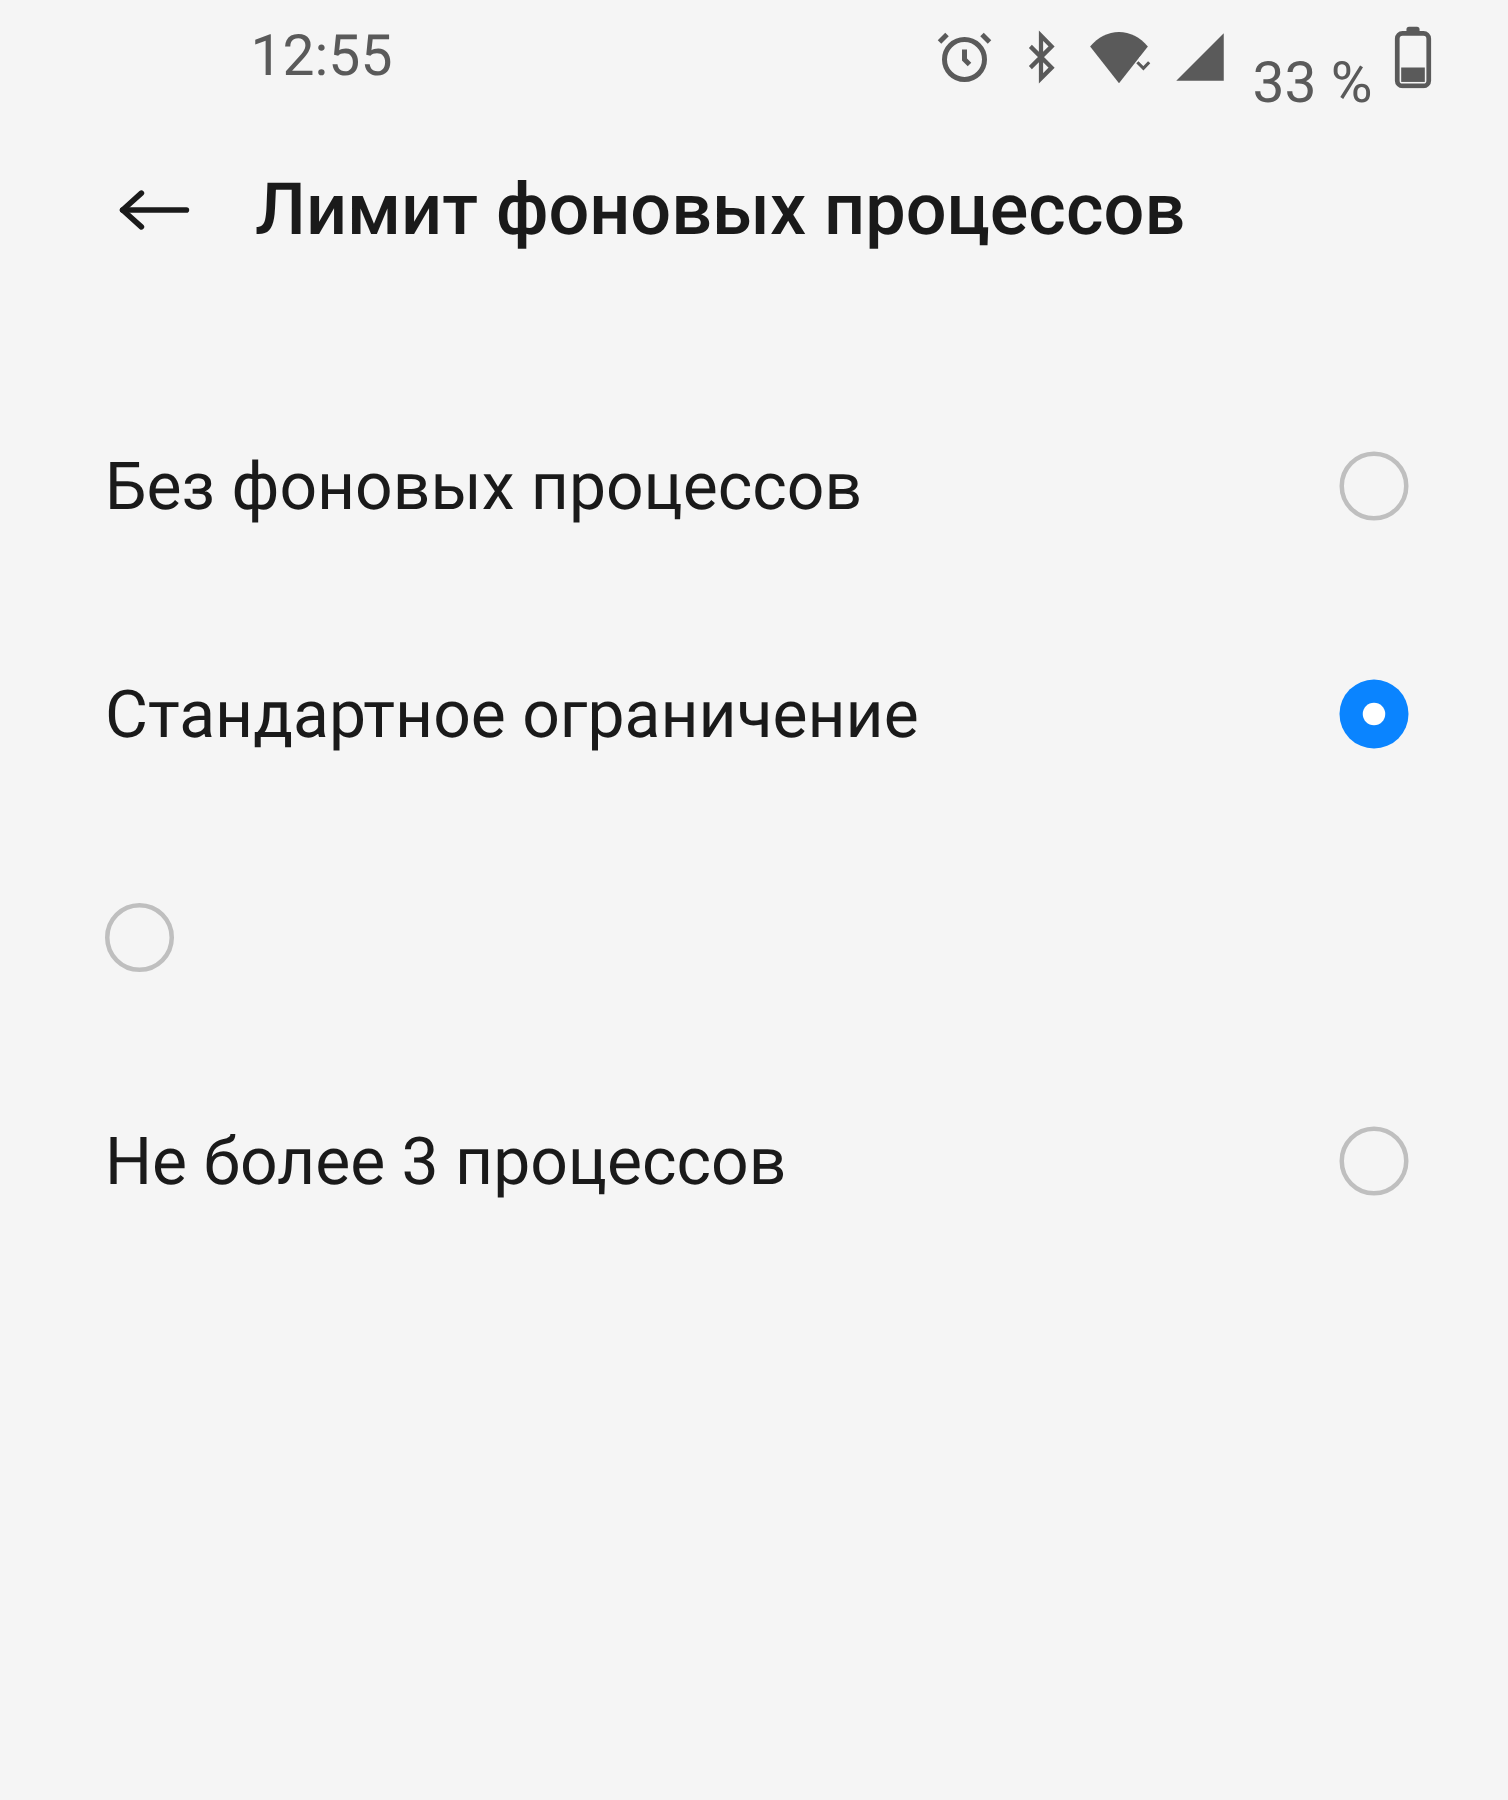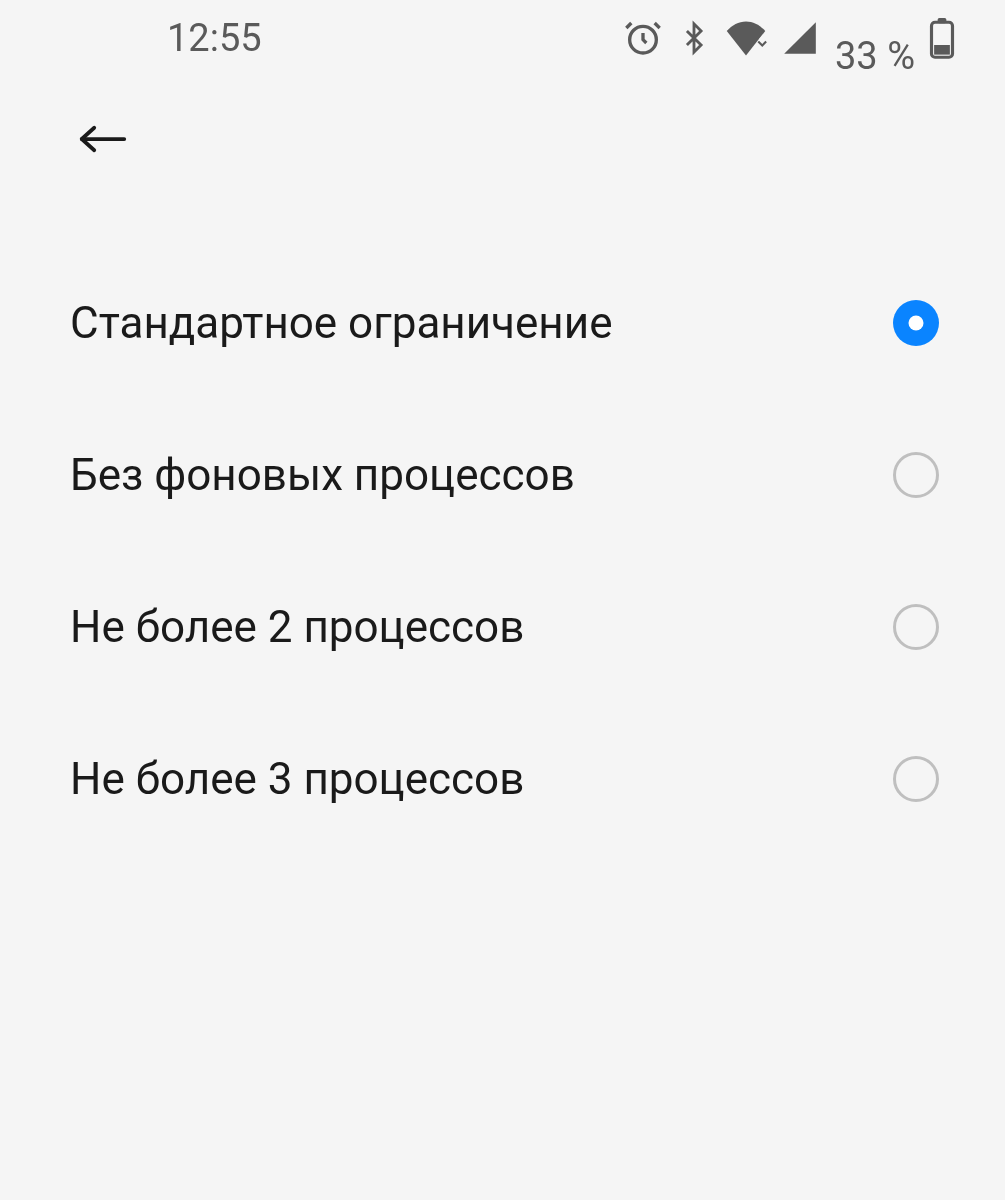--- a/index.html
+++ b/index.html
@@ -157,32 +157,32 @@
   </div>
 </div>
 
 <div class="header">
   <div class="back-button">
     <svg width="50" height="40" viewBox="0 0 40 24">
       <line x1="3" y1="12" x2="37" y2="12" stroke="#1a1a1a" stroke-width="3" stroke-linecap="round"></line>
       <polyline points="13,3 3,12 13,21" fill="none" stroke="#1a1a1a" stroke-width="3" stroke-linecap="round" stroke-linejoin="round"></polyline>
     </svg>
   </div>
+  <h1 class="page-title">Лимит фоновых процессов</h1>
 </div>
 
 <div class="options-list">
+  <div class="option-row">
+    <span class="option-label">Без фоновых процессов</span>
+    <span class="radio"></span>
+  </div>
   <div class="option-row">
     <span class="option-label">Стандартное ограничение</span>
     <span class="radio selected"></span>
   </div>
   <div class="option-row">
-    <span class="option-label">Без фоновых процессов</span>
-    <span class="radio"></span>
-  </div>
-  <div class="option-row">
-    <span class="option-label">Не более 2 процессов</span>
     <span class="radio"></span>
   </div>
   <div class="option-row">
     <span class="option-label">Не более 3 процессов</span>
     <span class="radio"></span>
   </div>
 </div>
 
 </body></html>

